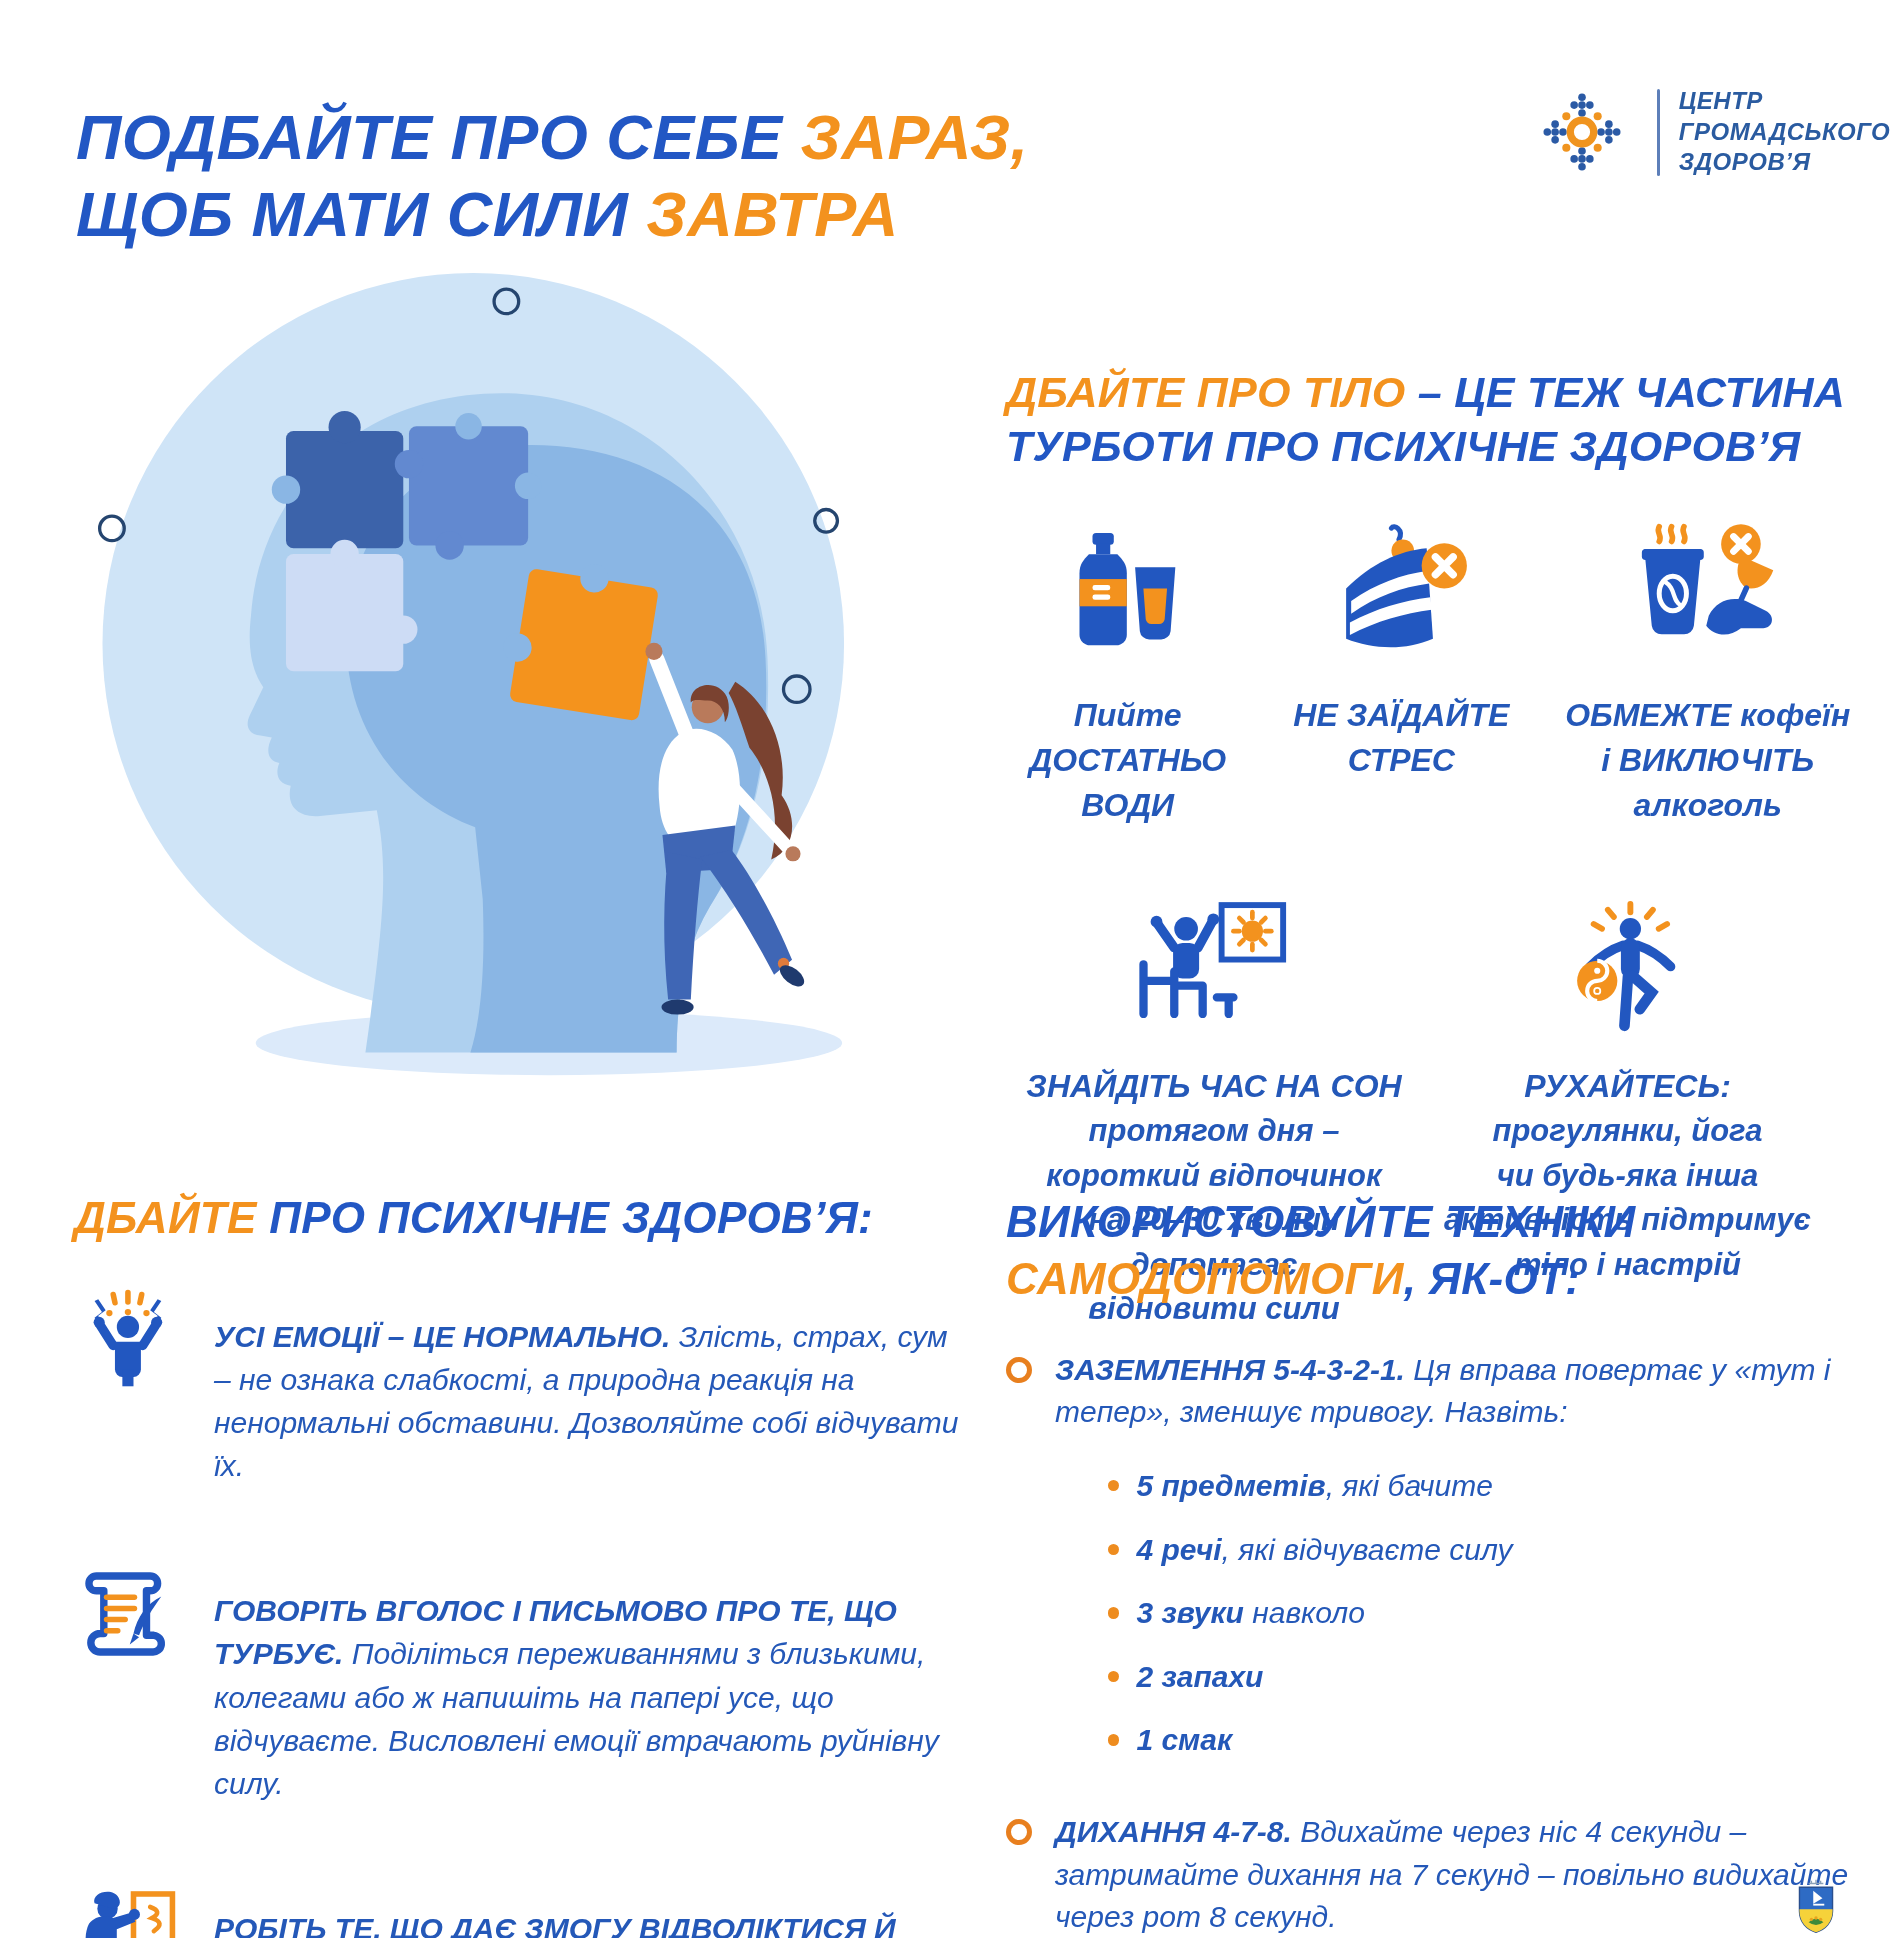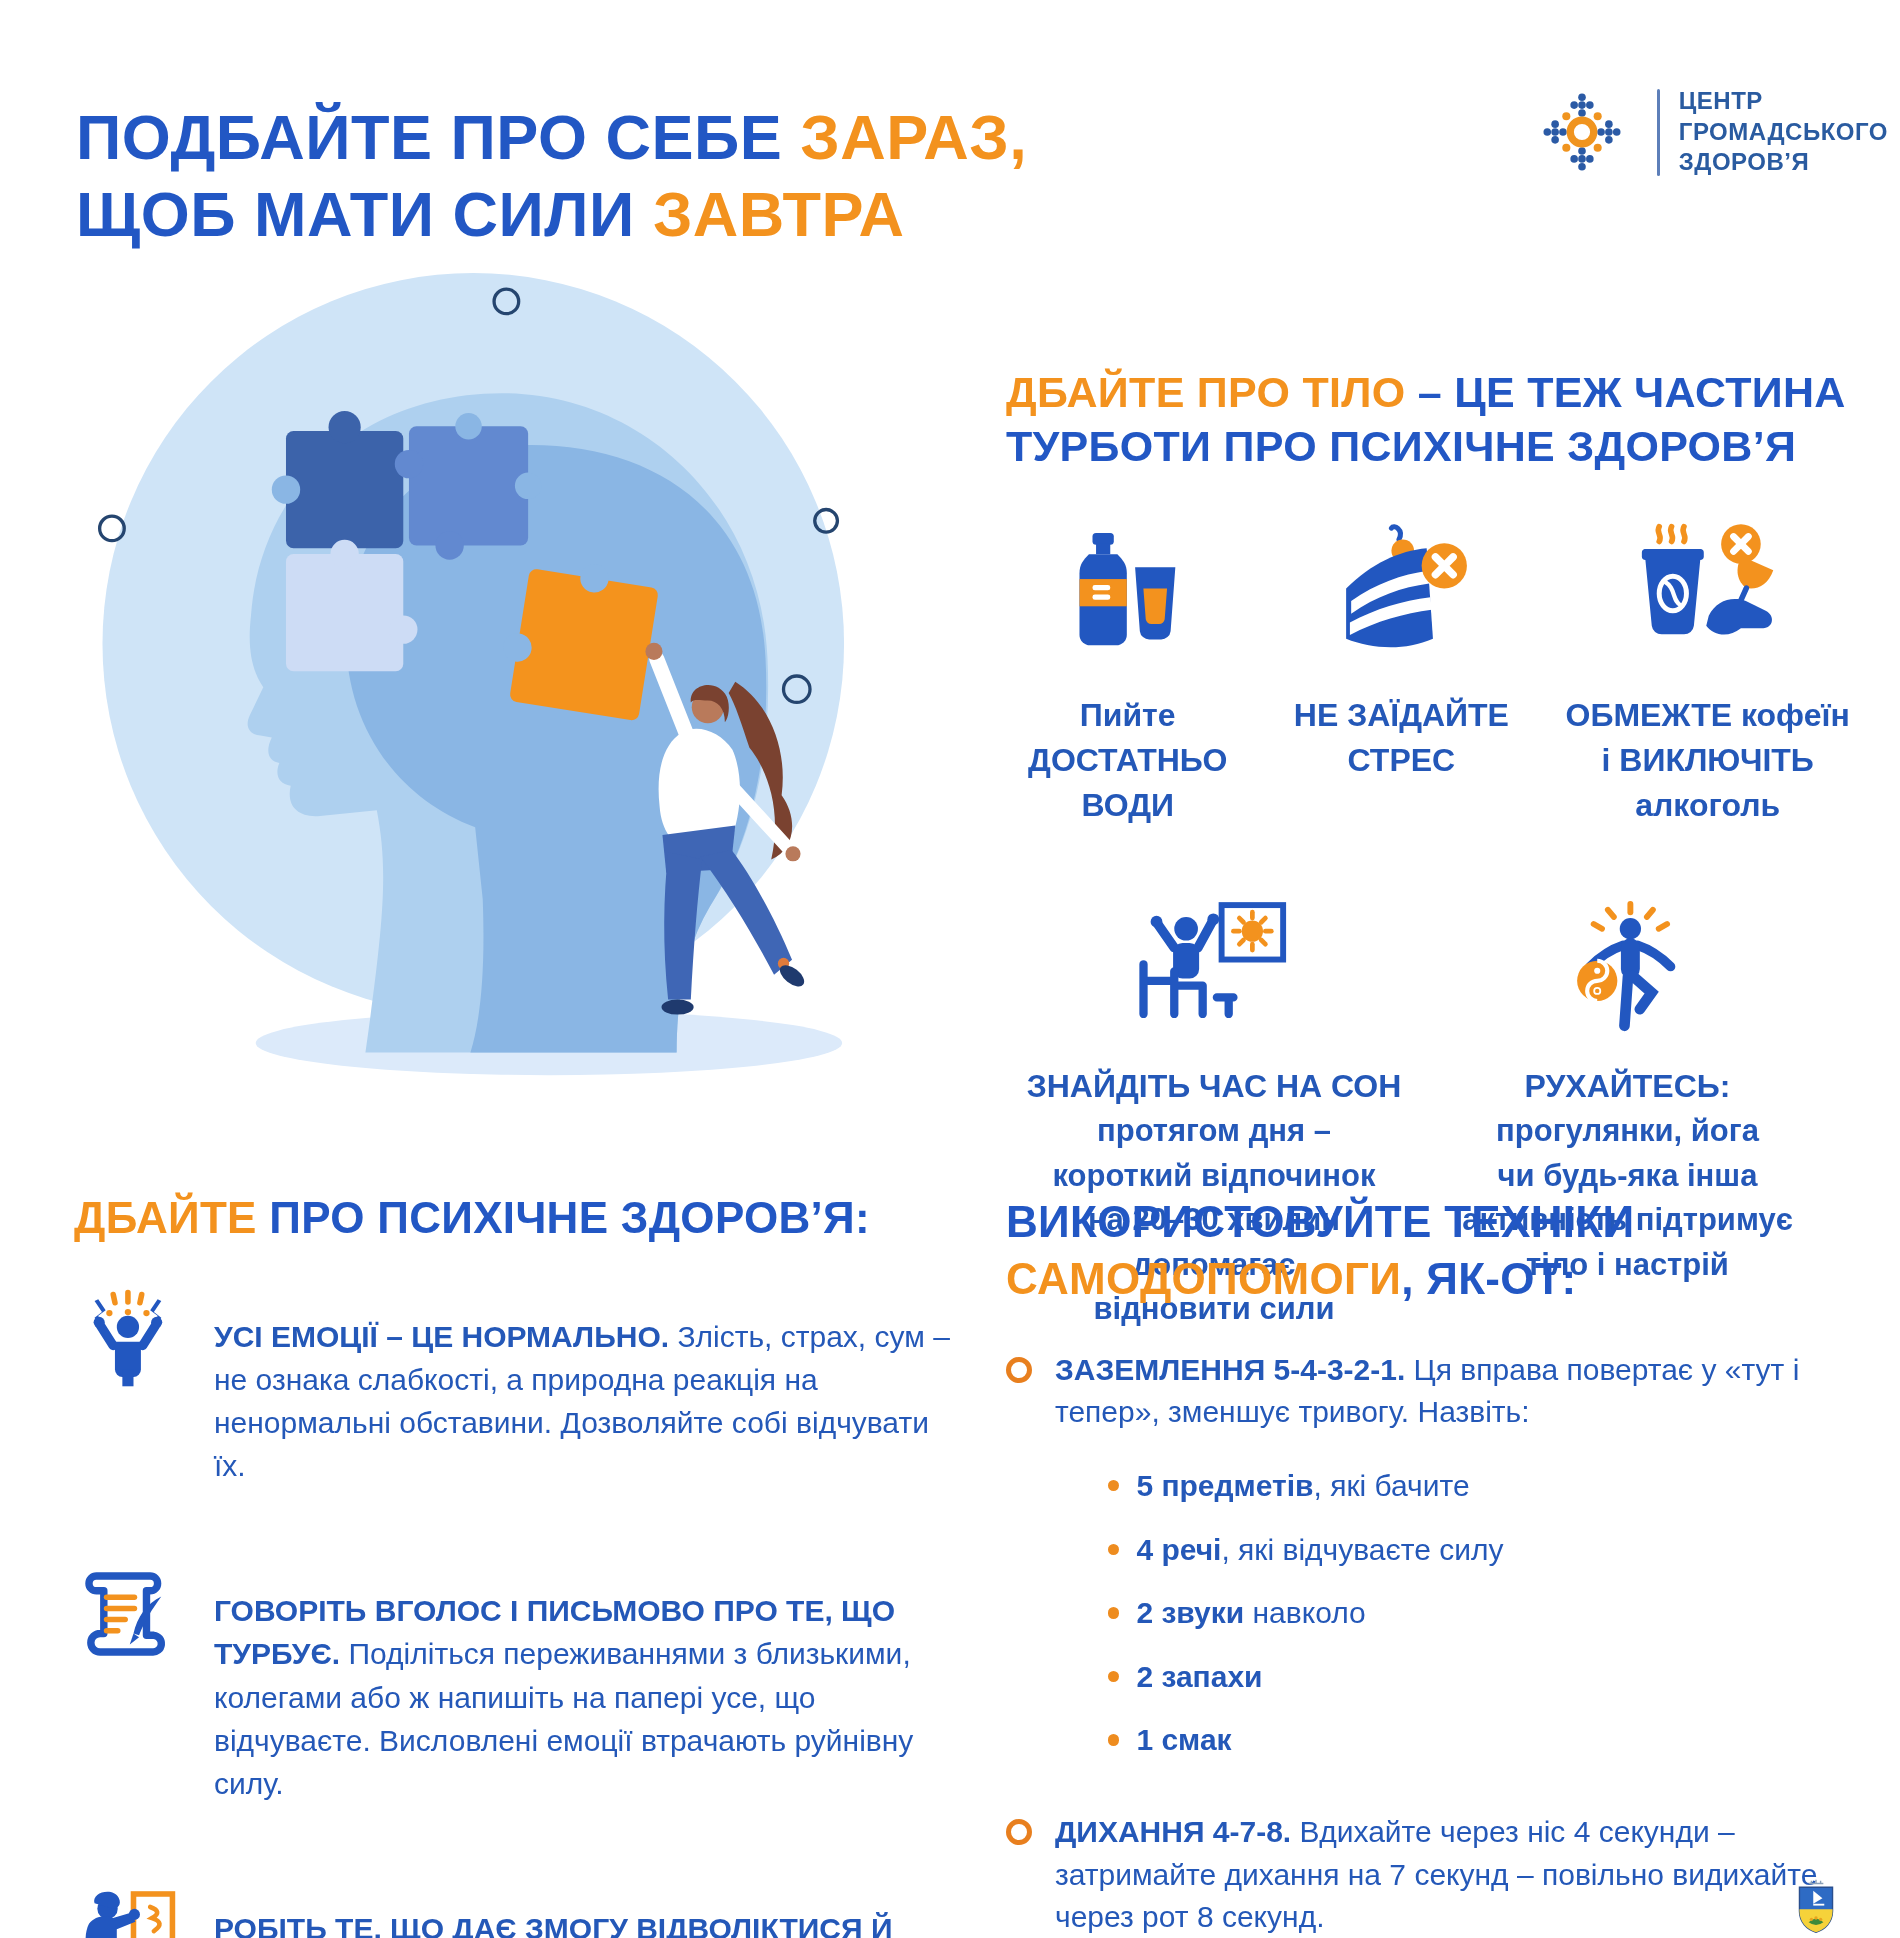--- a/index.html
+++ b/index.html
@@ -1,17 +1,17 @@
 <!DOCTYPE html>
 <html style="font-size:15px"><head>
 <meta charset="utf-8">
 <style>
   html,body{margin:0;padding:0;background:#ffffff;}
   body{width:1900px;height:1938px;font-family:"Liberation Sans",sans-serif;-webkit-font-smoothing:antialiased;}
-  .canvas{position:relative;width:1900px;height:1938px;background:#ffffff;overflow:hidden;}
+  .canvas{position:relative;width:1900px;height:1938px;background:#ffffff;overflow:hidden;font-style:italic;}
   .pre{white-space:pre-line;}
 
   
   .main-title{position:absolute;left:76px;top:57px;font-size:63px;line-height:1.22;font-weight:800;color:#2257c4;letter-spacing:0.5px;}
   .main-title .orange{color:#f3921e;}
   .logo{position:absolute;left:1526px;top:66px;display:flex;align-items:center;gap:19px;}
   .logo-mark{width:112px;height:132px;flex:0 0 auto;}
   .logo-divider{width:2.8px;height:87px;background:#5d7fb9;border-radius:1.9px;}
   .logo-text{color:#2a5ba0;font-size:24px;font-weight:700;line-height:1.28;letter-spacing:0.5px;}
 
@@ -362,21 +362,21 @@
           <div class="sub-item">
               <span class="sub-dot"></span>
               <span class="sub-text"><b>5 предметів</b><span>, які бачите</span></span>
             </div>
           <div class="sub-item">
               <span class="sub-dot"></span>
               <span class="sub-text"><b>4 речі</b><span>, які відчуваєте силу</span></span>
             </div>
           <div class="sub-item">
               <span class="sub-dot"></span>
-              <span class="sub-text"><b>2 звуки</b><span> навколо</span></span>
+              <span class="sub-text"><b>3 звуки</b><span> навколо</span></span>
             </div>
           <div class="sub-item">
               <span class="sub-dot"></span>
               <span class="sub-text"><b>2 запахи</b><span></span></span>
             </div>
           <div class="sub-item">
               <span class="sub-dot"></span>
               <span class="sub-text"><b>1 смак</b><span></span></span>
             </div>
         </div>

